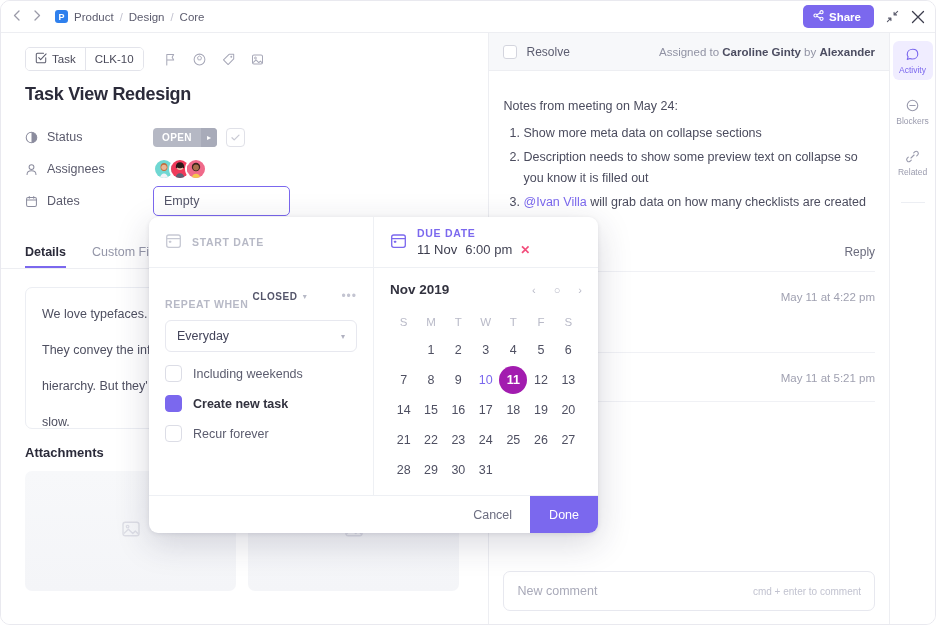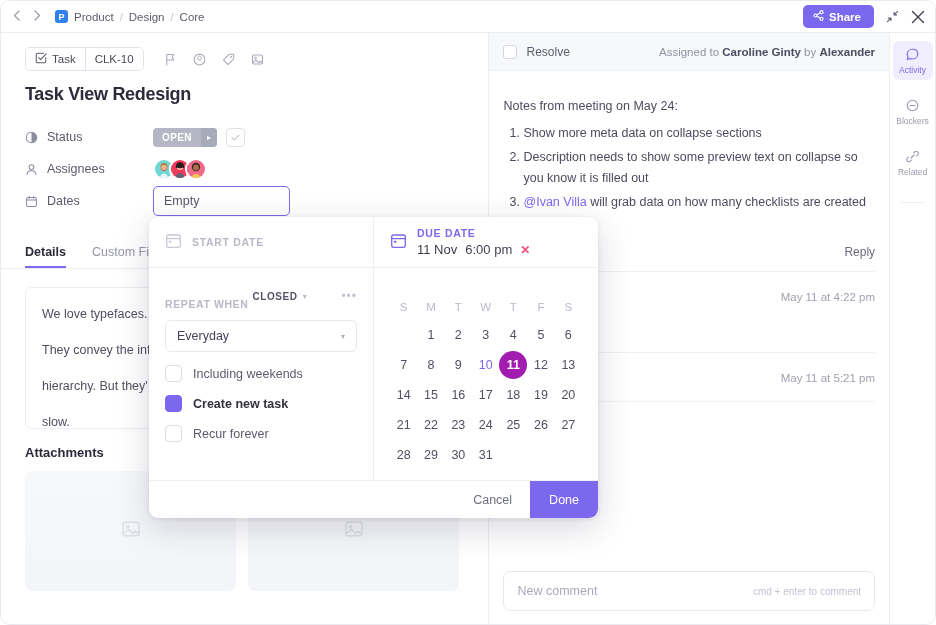--- a/index.html
+++ b/index.html
@@ -639,20 +639,28 @@
           <span class="opt-box checked"></span>
           <span class="opt-label">Create new task</span>
         </div>
         <div class="opt-row">
           <span class="opt-box"></span>
           <span class="opt-label">Recur forever</span>
         </div>
       </div>
 
       <div class="pk-right">
+        <div class="cal-head">
+          <span class="cal-title">Nov 2019</span>
+          <span class="cal-nav">
+            <span>‹</span>
+            <span>○</span>
+            <span>›</span>
+          </span>
+        </div>
         <div class="cal-grid" id="cal-grid">
             <div class="cal-dow">S</div>
             <div class="cal-dow">M</div>
             <div class="cal-dow">T</div>
             <div class="cal-dow">W</div>
             <div class="cal-dow">T</div>
             <div class="cal-dow">F</div>
             <div class="cal-dow">S</div>
             <div class="cal-cell muted"></div>
             <div class="cal-cell">1</div>

